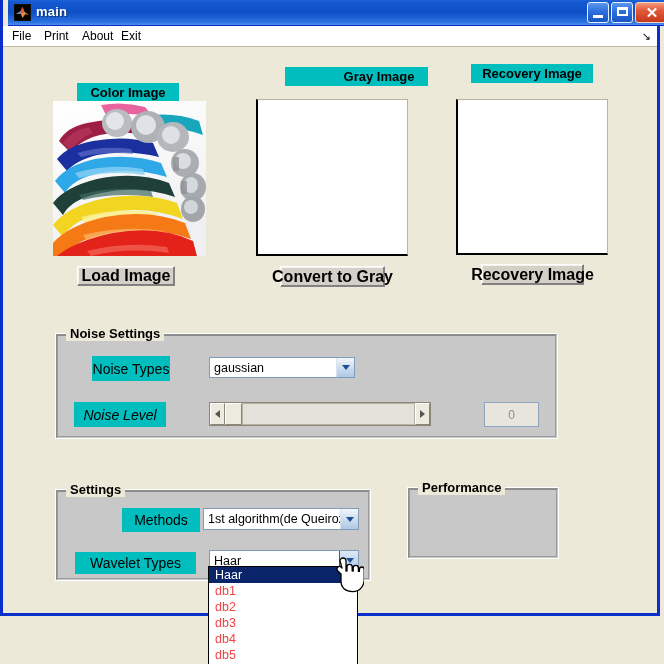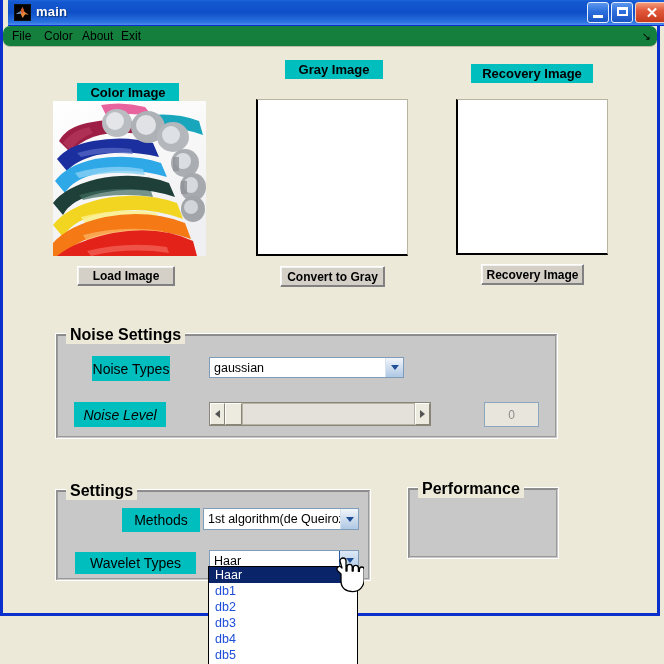--- a/index.html
+++ b/index.html
@@ -70,24 +70,23 @@
     content: ""; position: absolute; left: 5px; top: 4px;
     width: 11px; height: 9px; border: 2px solid #fff; border-top-width: 3px;
     box-sizing: border-box;
   }
   .close-gl { color:#fff; font-size: 15px; font-weight: bold; line-height: 19px; text-align: center; }
 
   
   .menubar {
     position: absolute; left: 3px; top: 26px;
     width: 654px; height: 21px;
-    background: #15803d;
+    background: #ffffff;
     border-bottom: 1px solid #BFBBA5;
     box-sizing: border-box;
-    border-radius: 7px;
   }
   .menu-item {
     position: absolute; top: 3px;
     font-size: 12px; color: #000;
     font-family: "Liberation Sans", sans-serif;
     padding: 0 3px;
     white-space: nowrap;
   }
   .menu-expander {
     position: absolute; right: 6px; top: 4px;
@@ -129,21 +128,21 @@
   .axes.filled { border: none; box-shadow: 0 0 0 0 transparent; }
 
   
   .btn {
     position: absolute;
     background: #D4D0C8;
     border: 1px solid #848284;
     border-top-color: #FFFFFF;
     border-left-color: #FFFFFF;
     box-shadow: inset -1px -1px 0 #808080, inset 1px 1px 0 #F4F2EC;
-    font-size: 12px;
+    font-size: 16px;
     font-weight: bold;
     color: #000;
     display: flex; align-items: center; justify-content: center;
     box-sizing: border-box;
     font-family: "Liberation Sans", sans-serif;
     white-space: nowrap;
   }
 
   
   .group {
@@ -156,21 +155,21 @@
   .group-inner {
     position: absolute; left: 1px; top: 1px; right: 1px; bottom: 1px;
     border: 1px solid #9A9A9A;
     border-top-color: #8A8A8A;
     box-sizing: border-box;
   }
   .group-title {
     position: absolute; top: -8px; left: 10px;
     background: #ECE9D8;
     padding: 0 4px;
-    font-size: 16px; font-weight: bold; color: #000;
+    font-size: 13px; font-weight: bold; color: #000;
     font-family: "Liberation Sans", sans-serif;
     white-space: nowrap;
     z-index: 3;
   }
 
   
   .combo {
     position: absolute;
     background: #FFFFFF;
     border: 1px solid #7F9DB9;
@@ -202,21 +201,21 @@
     position: absolute;
     background: #FFFFFF;
     border: 1px solid #000000;
     box-sizing: border-box;
     z-index: 40;
   }
   .dd-item {
     height: 16px; line-height: 16px;
     padding-left: 6px;
     font-size: 12.5px;
-    color: #1d4ed8;
+    color: #ef4444;
     font-family: "Liberation Sans", sans-serif;
     white-space: nowrap;
   }
   .dd-item.sel { background: #0A246A; color: #FFFFFF; }
 
   
   .slider {
     position: absolute;
     background: #E3E1DA;
     border: 1px solid #8A8677;
@@ -281,21 +280,21 @@
           <span class="gl max-gl"></span>
         </div>
       <div class="wbtn close">
         <span class="gl close-gl">✕</span>
       </div>
     </div>
   </div>
 
   <div class="menubar">
     <div class="menu-item" style="left:6px">File</div>
-    <div class="menu-item" style="left:38px">Color</div>
+    <div class="menu-item" style="left:38px">Print</div>
     <div class="menu-item" style="left:76px">About</div>
     <div class="menu-item" style="left:115px">Exit</div>
     <div class="menu-expander">↘</div>
   </div>
 
   <div class="client">
 
     <div class="teal-label" style="left:74px; top:36px; width:102px; height:19px;">Color Image</div>
 
     <div class="axes filled" style="left:50px; top:54px; width:153px; height:155px;">
@@ -346,39 +345,39 @@
         <ellipse cx="140" cy="108" rx="12" ry="13" fill="#A2A5AA"></ellipse>
         <ellipse cx="138" cy="106" rx="7" ry="7" fill="#D2D5D9"></ellipse>
 
         <rect x="120" y="56" width="6" height="14" fill="#8E9196" opacity="0.8"></rect>
         <rect x="128" y="80" width="6" height="13" fill="#8E9196" opacity="0.8"></rect>
       </svg>
     </div>
 
     <div class="btn" style="left:74px; top:219px; width:98px; height:20px;">Load Image</div>
 
-    <div class="teal-label" style="left:282px; top:13px; width:98px; height:19px;">Gray Image</div>
+    <div class="teal-label" style="left:282px; top:20px; width:98px; height:19px;padding-left:45px;">Gray Image</div>
 
     <div class="axes" style="left:253px; top:52px; width:152px; height:157px;"></div>
 
     <div class="btn" style="left:277px; top:219px; width:105px; height:21px;">Convert to Gray</div>
 
     <div class="teal-label" style="left:468px; top:17px; width:122px; height:19px;">Recovery Image</div>
 
     <div class="axes" style="left:453px; top:52px; width:152px; height:156px;"></div>
 
     <div class="btn" style="left:478px; top:217px; width:103px; height:21px;">Recovery Image</div>
 
     <div class="group" style="left:52px; top:286px; width:503px; height:106px;">
       <div class="group-inner"></div>
       <div class="group-title">Noise Settings</div>
 
       <div class="teal-label teal-plain" style="left:36px; top:22px; width:78px; height:25px;">Noise Types</div>
 
-      <div class="combo" style="left:153px; top:23px; width:195px; height:21px;">
+      <div class="combo" style="left:153px; top:23px; width:146px; height:21px;">
         <span class="ctext">gaussian</span>
         <span class="carrow">
             <span class="tri"></span>
           </span>
       </div>
 
       <div class="teal-label teal-plain" style="left:18px; top:68px; width:92px; height:25px;font-style:italic;">Noise Level</div>
 
       <div class="slider" style="left:153px; top:68px; width:222px; height:24px;">
         <span class="sl-arrow">

